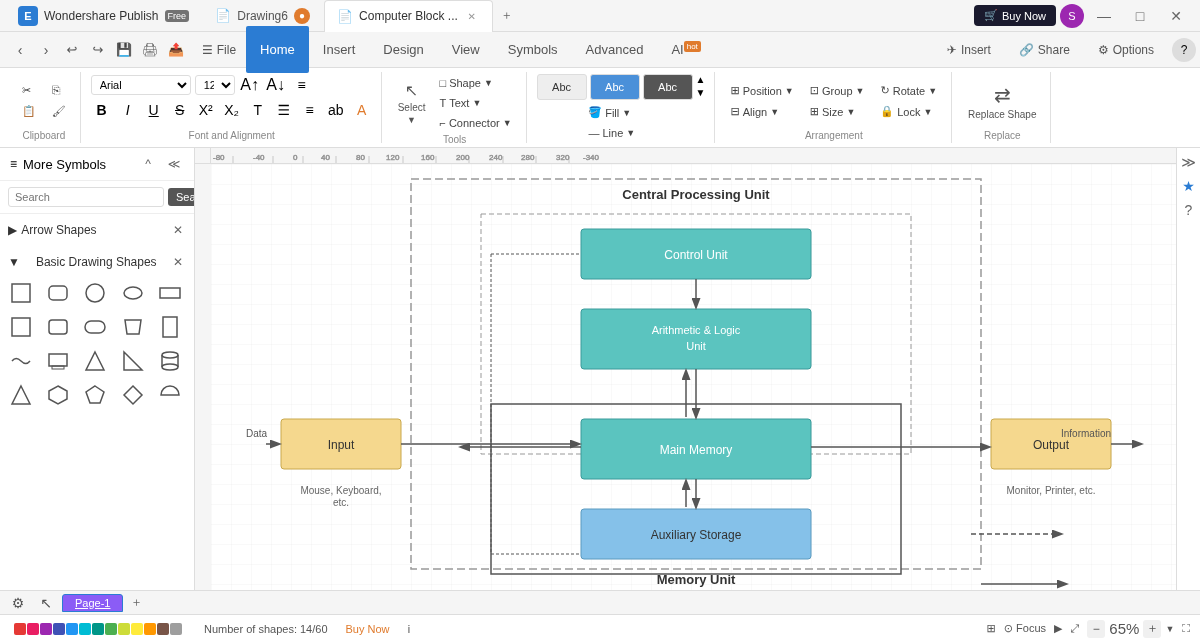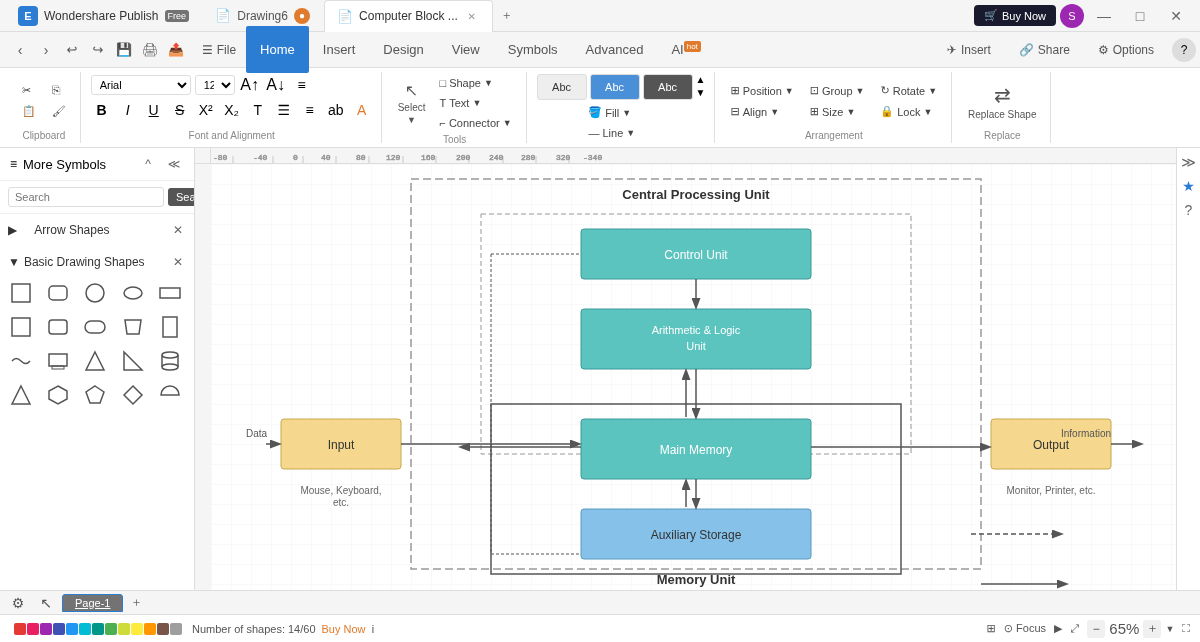--- a/index.html
+++ b/index.html
@@ -94,32 +94,32 @@
     
     #canvas-area { flex: 1; background: #e8e8e8; position: relative; overflow: hidden; }
     #canvas-svg { width: 100%; height: 100%; background: white; }
 
     
     #right-panel { width: 24px; background: white; border-left: 1px solid #ddd; display: flex; flex-direction: column; align-items: center; padding: 4px 0; gap: 4px; }
     .right-panel-btn { width: 20px; height: 20px; display: flex; align-items: center; justify-content: center; cursor: pointer; color: #666; font-size: 14px; }
 
     
     #statusbar { height: 28px; background: white; border-top: 1px solid #ddd; display: flex; align-items: center; padding: 0 10px; gap: 10px; font-size: 11px; color: #555; }
-    .status-left { display: flex; align-items: center; gap: 6px; flex: 1; text-align: right; }
+    .status-left { display: flex; align-items: center; gap: 18px; flex: 1; text-align: right; }
     .color-palette { display: flex; gap: 1px; margin: 0 4px; }
     .color-dot { width: 12px; height: 12px; border-radius: 2px; cursor: pointer; }
     .status-right { display: flex; align-items: center; gap: 8px; }
     .zoom-controls { display: flex; align-items: center; gap: 4px; }
     .zoom-btn { width: 18px; height: 18px; display: flex; align-items: center; justify-content: center; cursor: pointer; background: #f0f0f0; border-radius: 3px; font-size: 12px; }
     .zoom-val { font-size: 15px; color: #555; }
 
     
     #pagetabs { height: 24px; background: #f5f5f5; border-top: 1px solid #ddd; display: flex; align-items: center; padding: 0 6px; gap: 4px; }
     .page-tab { padding: 2px 12px; font-size: 11px; background: white; border: 1px solid #ddd; border-radius: 3px 3px 0 0; cursor: pointer; }
-    .page-tab.active { background: #737373; color: white; border-color: #2b7cd3; text-decoration: underline; }
+    .page-tab.active { background: #8b5cf6; color: white; border-color: #2b7cd3; text-decoration: underline; }
     .page-add { width: 18px; height: 18px; display: flex; align-items: center; justify-content: center; cursor: pointer; color: #666; }
 
     .buy-link { color: #e07b2d; cursor: pointer; font-size: 11px; }
     .shapes-count { font-size: 11px; color: #555; }
 
     .hot-badge { background: #e07b2d; color: white; font-size: 8px; padding: 1px 3px; border-radius: 2px; vertical-align: super; }
   </style>
 </head>
 <body>
 
@@ -371,29 +371,29 @@
       <div class="panel-btn">≪</div>
     </div>
     <div class="search-row">
       <input class="search-input" type="text" placeholder="Search" style="">
       <button class="search-btn">Search</button>
     </div>
 
     <div class="shape-section">
       <div class="section-header">
         <span>▶</span>
-        <span style="margin-left:17px;">Arrow Shapes</span>
+        <span style="margin-left:4px;">Arrow Shapes</span>
         <div class="section-close">✕</div>
       </div>
     </div>
 
     <div class="shape-section">
       <div class="section-header">
         <span>▼</span>
-        <span style="margin-left:4px;">Basic Drawing Shapes</span>
+        <span style="margin-left:16px;">Basic Drawing Shapes</span>
         <div class="section-close">✕</div>
       </div>
       <div class="shape-grid">
 
         <div class="shape-item">
             <svg viewBox="0 0 22 22">
               <rect x="2" y="2" width="18" height="18" fill="none" stroke="#555" stroke-width="1.5"></rect>
             </svg>
           </div>
         <div class="shape-item">
@@ -497,21 +497,21 @@
             <svg viewBox="0 0 22 22">
               <path d="M2,11 A9,9 0 0,1 20,11 Z" fill="none" stroke="#555" stroke-width="1.5"></path>
             </svg>
           </div>
       </div>
     </div>
   </div>
 
   <div id="canvas-area">
 
-    <div style="display:flex;font-family:Liberation Mono, monospace;">
+    <div style="display:flex;">
       <div style="width:16px;height:16px;background:#f5f5f5;border-right:1px solid #ddd;border-bottom:1px solid #ddd;"></div>
       <div class="ruler-h" style="flex:1;">
         <svg width="100%" height="16">
           <rect width="100%" height="16" fill="#f5f5f5"></rect>
           <g stroke="#999" stroke-width="0.5" font-size="8" fill="#777">
             <text x="2" y="12">-80</text>
               <line x1="22" y1="8" x2="22" y2="16"></line>
             <text x="42" y="12">-40</text>
               <line x1="62" y1="8" x2="62" y2="16"></line>
             <text x="82" y="12">0</text>

